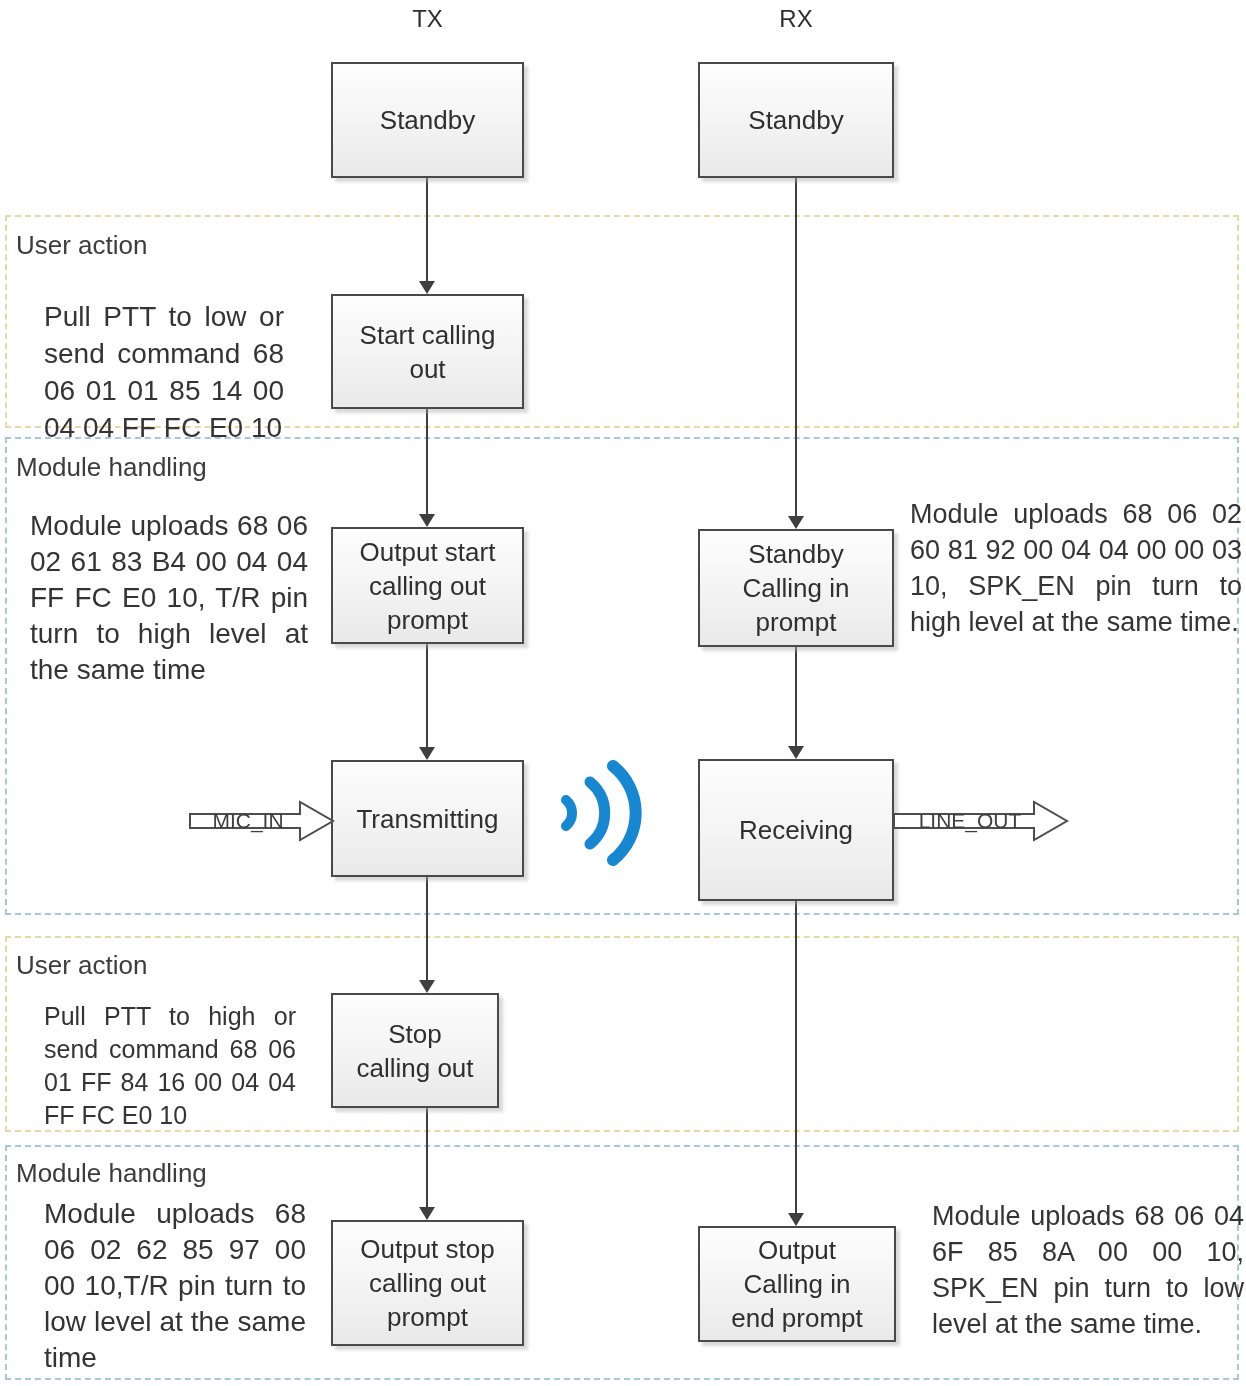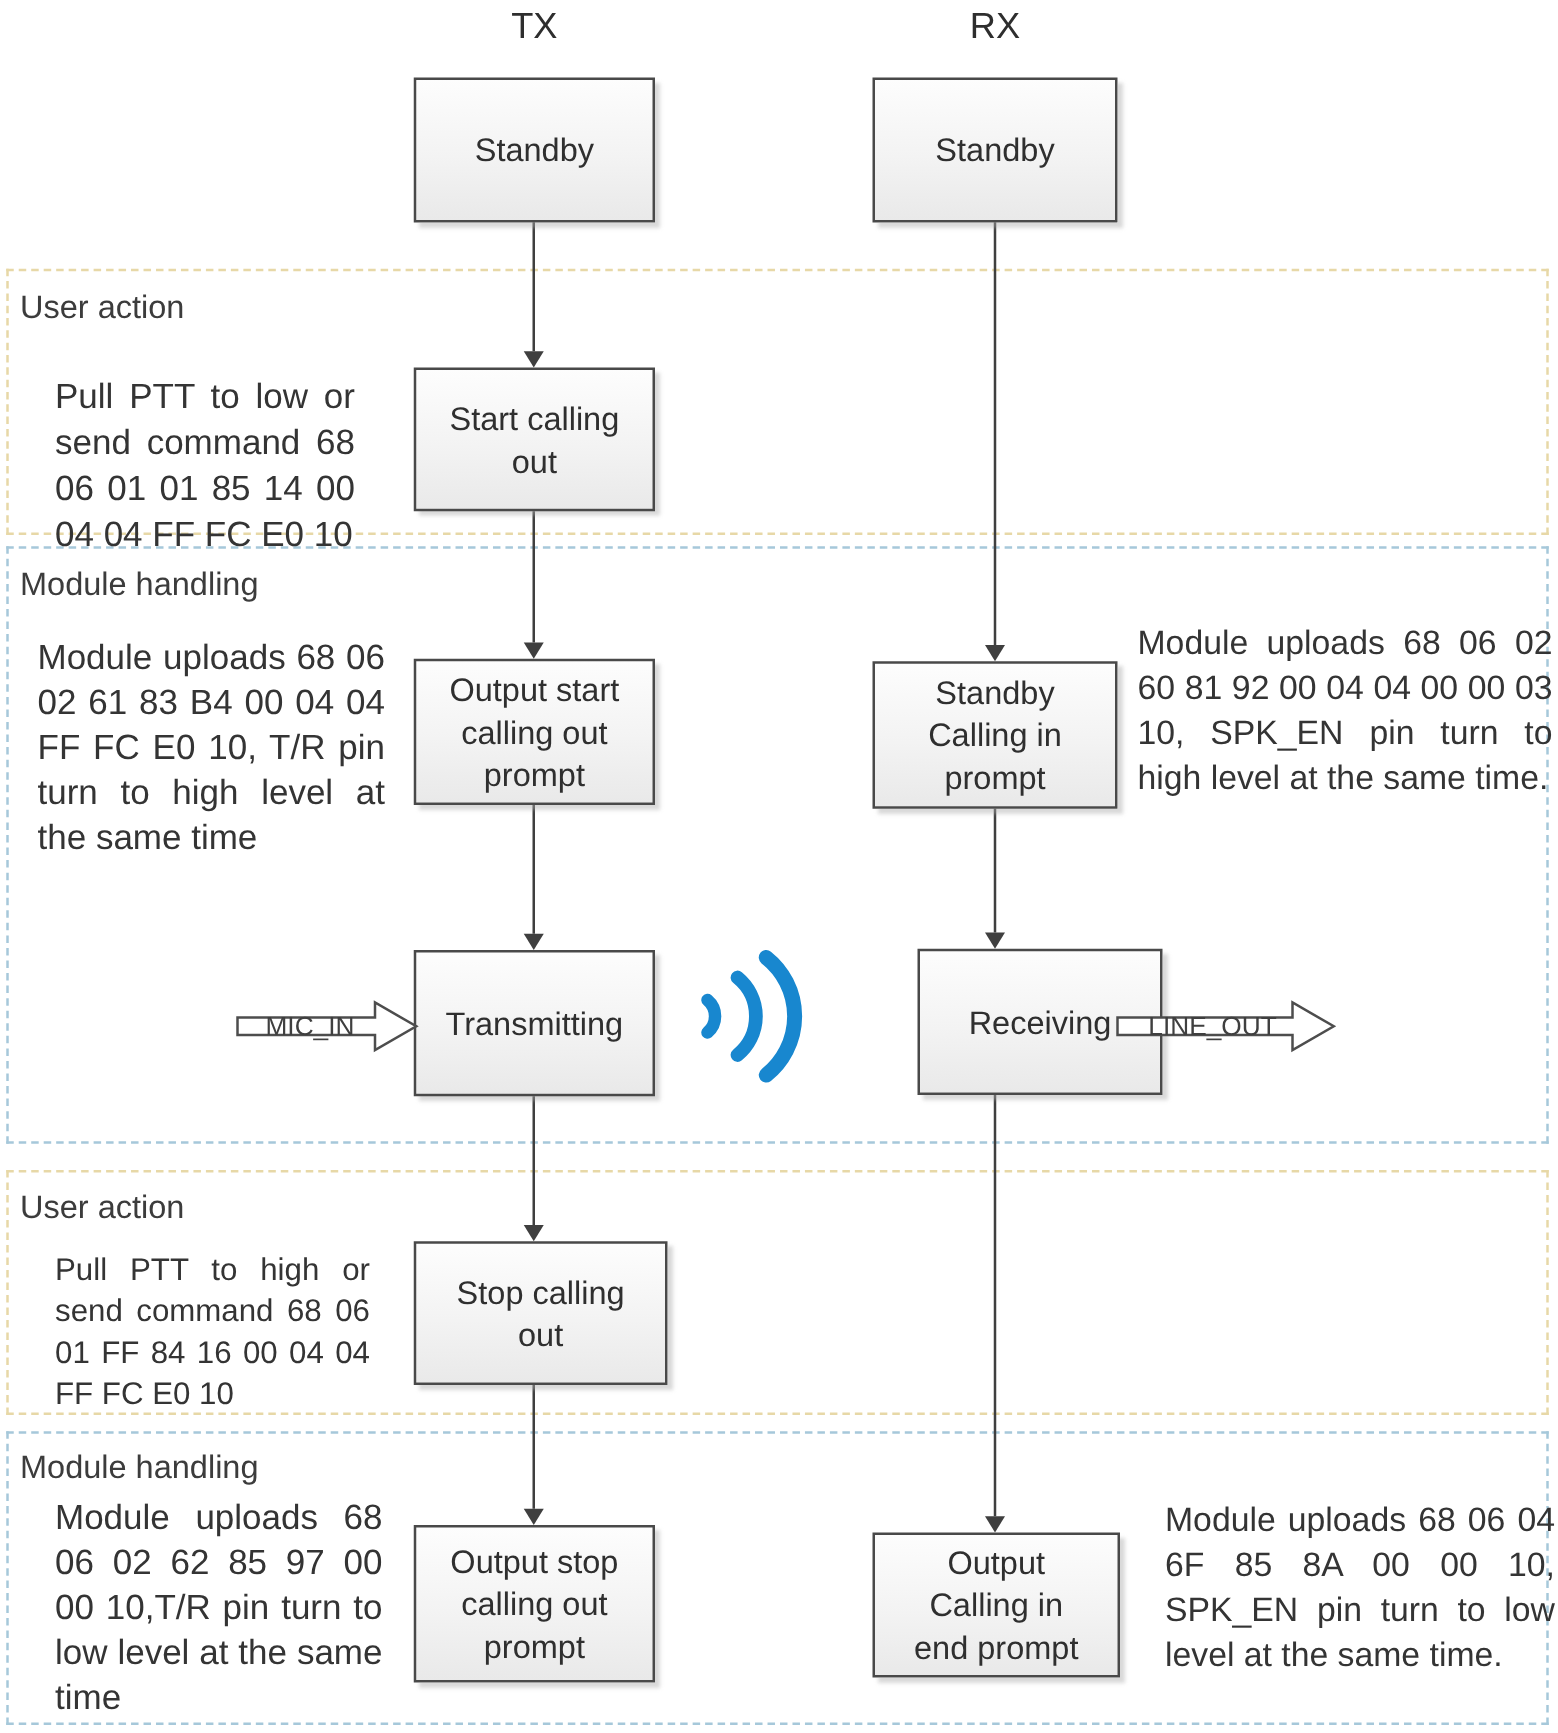--- a/index.html
+++ b/index.html
@@ -1,20 +1,20 @@
 <!DOCTYPE html>
 <html><head>
 <meta charset="utf-8">
 <style>
   html,body{margin:0;padding:0;background:#ffffff;}
   .canvas{
     position:relative;width:1246px;height:1386px;background:#ffffff;
     font-family:"Liberation Sans","DejaVu Sans",sans-serif;overflow:hidden;
   }
-  .hdr{position:absolute;font-size:29px;color:#2e2e2e;text-align:center;font-weight:400;}
+  .hdr{position:absolute;font-size:24px;color:#2e2e2e;text-align:center;font-weight:400;}
   .band{position:absolute;border:2px dashed;background:transparent;box-sizing:border-box;}
   .band.ua{border-color:#e7d8a7;}
   .band.mh{border-color:#a6c8da;}
   .band-label{position:absolute;font-size:26px;color:#3c3c3c;}
   .fbox{
     position:absolute;display:flex;align-items:center;justify-content:center;
     text-align:center;font-size:26px;line-height:34px;color:#2f2f2f;
     border:2px solid #494949;box-sizing:border-box;padding:4px 22px;
     background:linear-gradient(180deg,#fdfdfd 0%,#f3f3f3 55%,#e9e9e9 100%);
     box-shadow:4px 4px 3px rgba(170,170,170,0.45);
@@ -68,22 +68,22 @@
   <div class="ahead" style="left:788px;top:746px;"></div>
   <div class="vline" style="left:795px;top:876px;height:337px;"></div>
   <div class="ahead" style="left:788px;top:1213px;"></div>
 
   <div class="fbox" style="left:331px;top:62px;width:193px;height:116px;">Standby</div>
   <div class="fbox" style="left:698px;top:62px;width:196px;height:116px;">Standby</div>
   <div class="fbox" style="left:331px;top:294px;width:193px;height:115px;">Start calling out</div>
   <div class="fbox" style="left:331px;top:527px;width:193px;height:117px;">Output start calling out prompt</div>
   <div class="fbox" style="left:698px;top:529px;width:196px;height:118px;">Standby Calling in prompt</div>
   <div class="fbox" style="left:331px;top:760px;width:193px;height:117px;">Transmitting</div>
-  <div class="fbox" style="left:734px;top:759px;width:196px;height:117px;">Receiving</div>
-  <div class="fbox" style="left:331px;top:993px;width:203px;height:115px;">Stop calling out</div>
+  <div class="fbox" style="left:698px;top:759px;width:196px;height:142px;">Receiving</div>
+  <div class="fbox" style="left:331px;top:993px;width:168px;height:115px;">Stop calling out</div>
   <div class="fbox" style="left:331px;top:1220px;width:193px;height:126px;">Output stop calling out prompt</div>
   <div class="fbox" style="left:698px;top:1226px;width:198px;height:116px;">Output Calling in end prompt</div>
 
   <svg style="left:188px;top:794px;" width="148" height="58" viewBox="0 0 148 58">
     <polygon points="2,20 112,20 112,8 145,27 112,46 112,34 2,34" fill="#ffffff" stroke="#4d4d4d" stroke-width="2"></polygon>
     <text class="blockarrow-label" x="60" y="34" text-anchor="middle">MIC_IN</text>
   </svg>
 
   <svg style="left:894px;top:794px;" width="178" height="58" viewBox="0 0 178 58">
     <polygon points="0,20 140,20 140,8 173,27 140,46 140,34 0,34" fill="#ffffff" stroke="#4d4d4d" stroke-width="2"></polygon>

